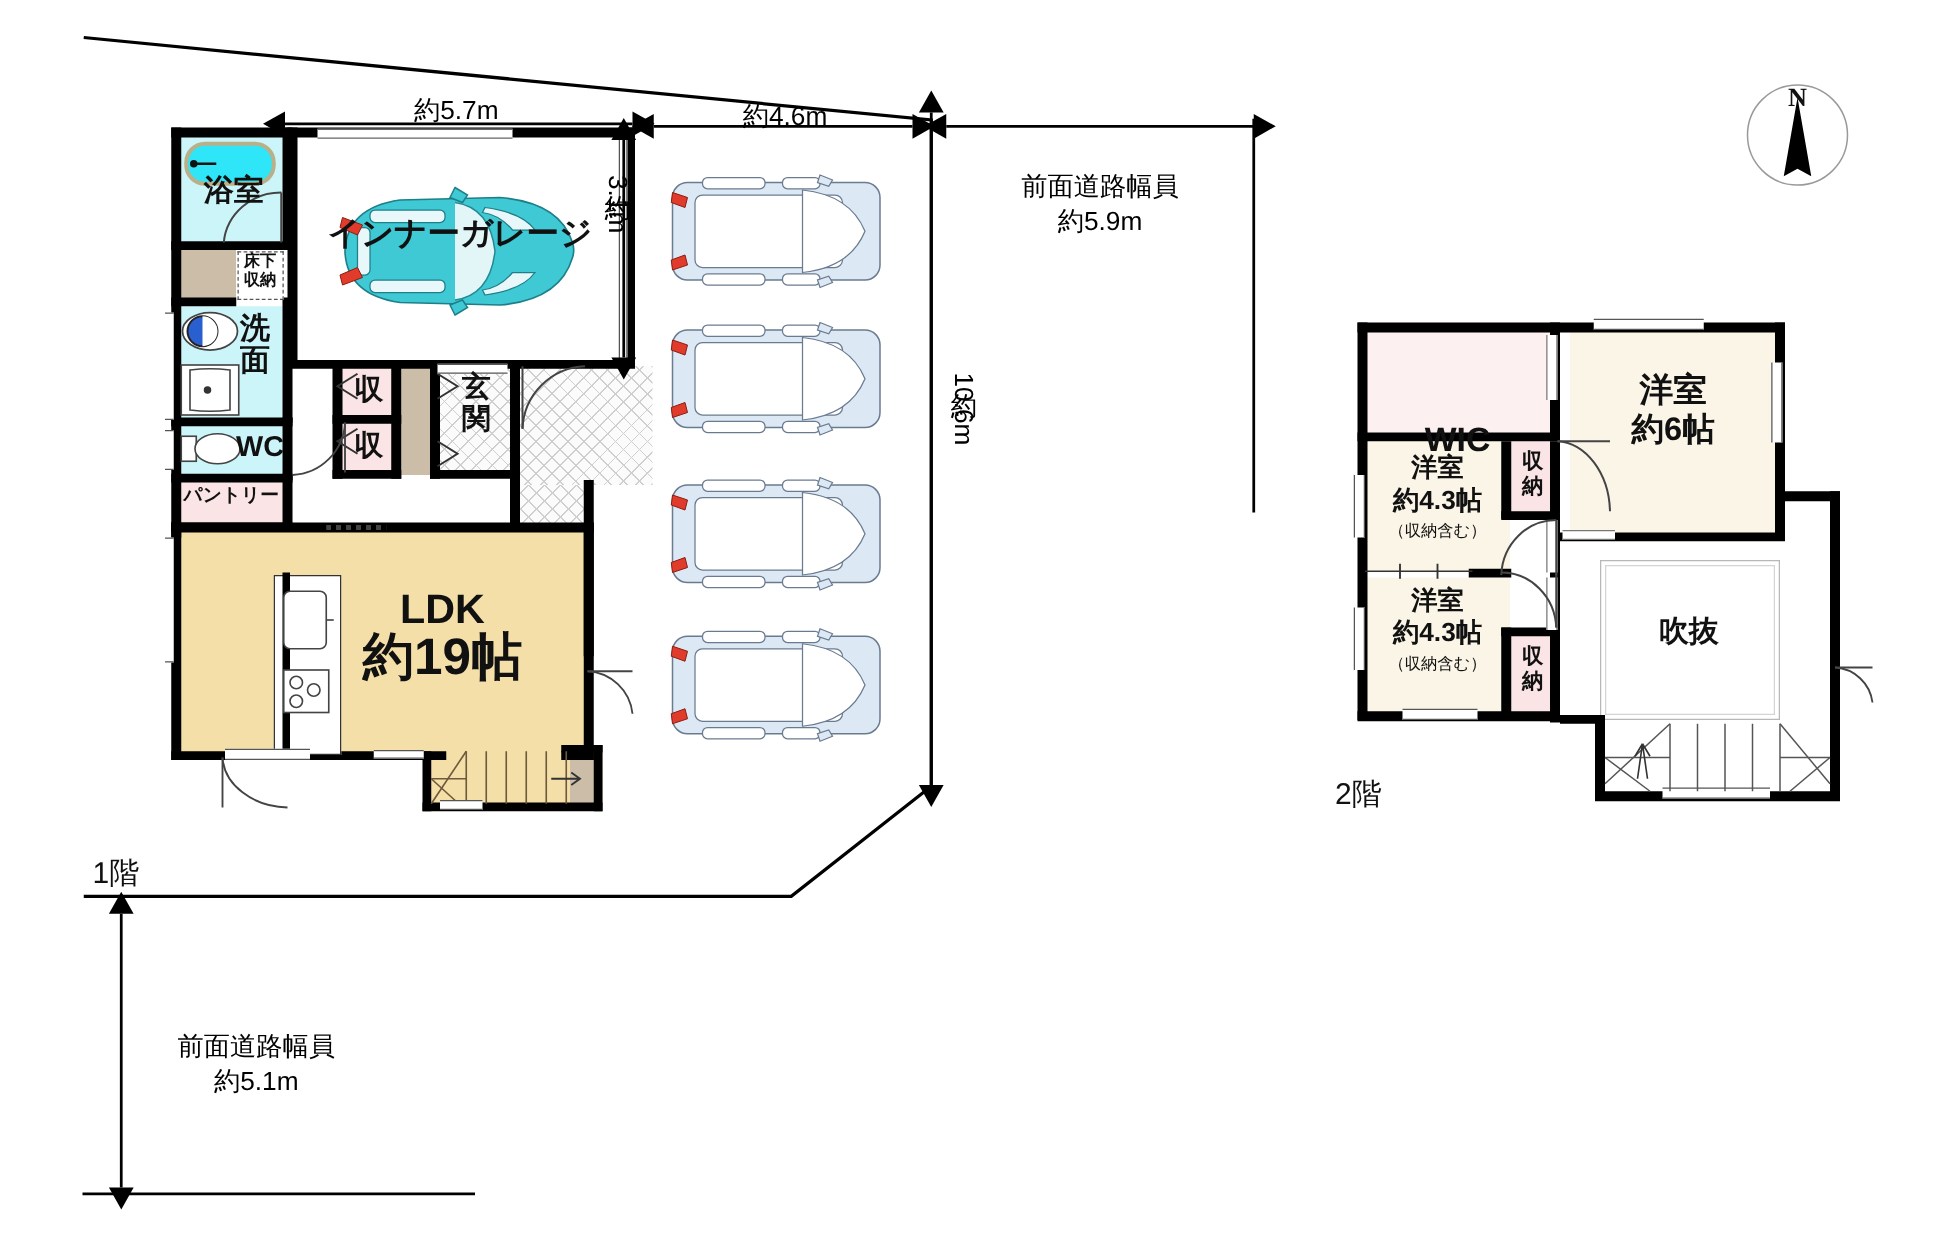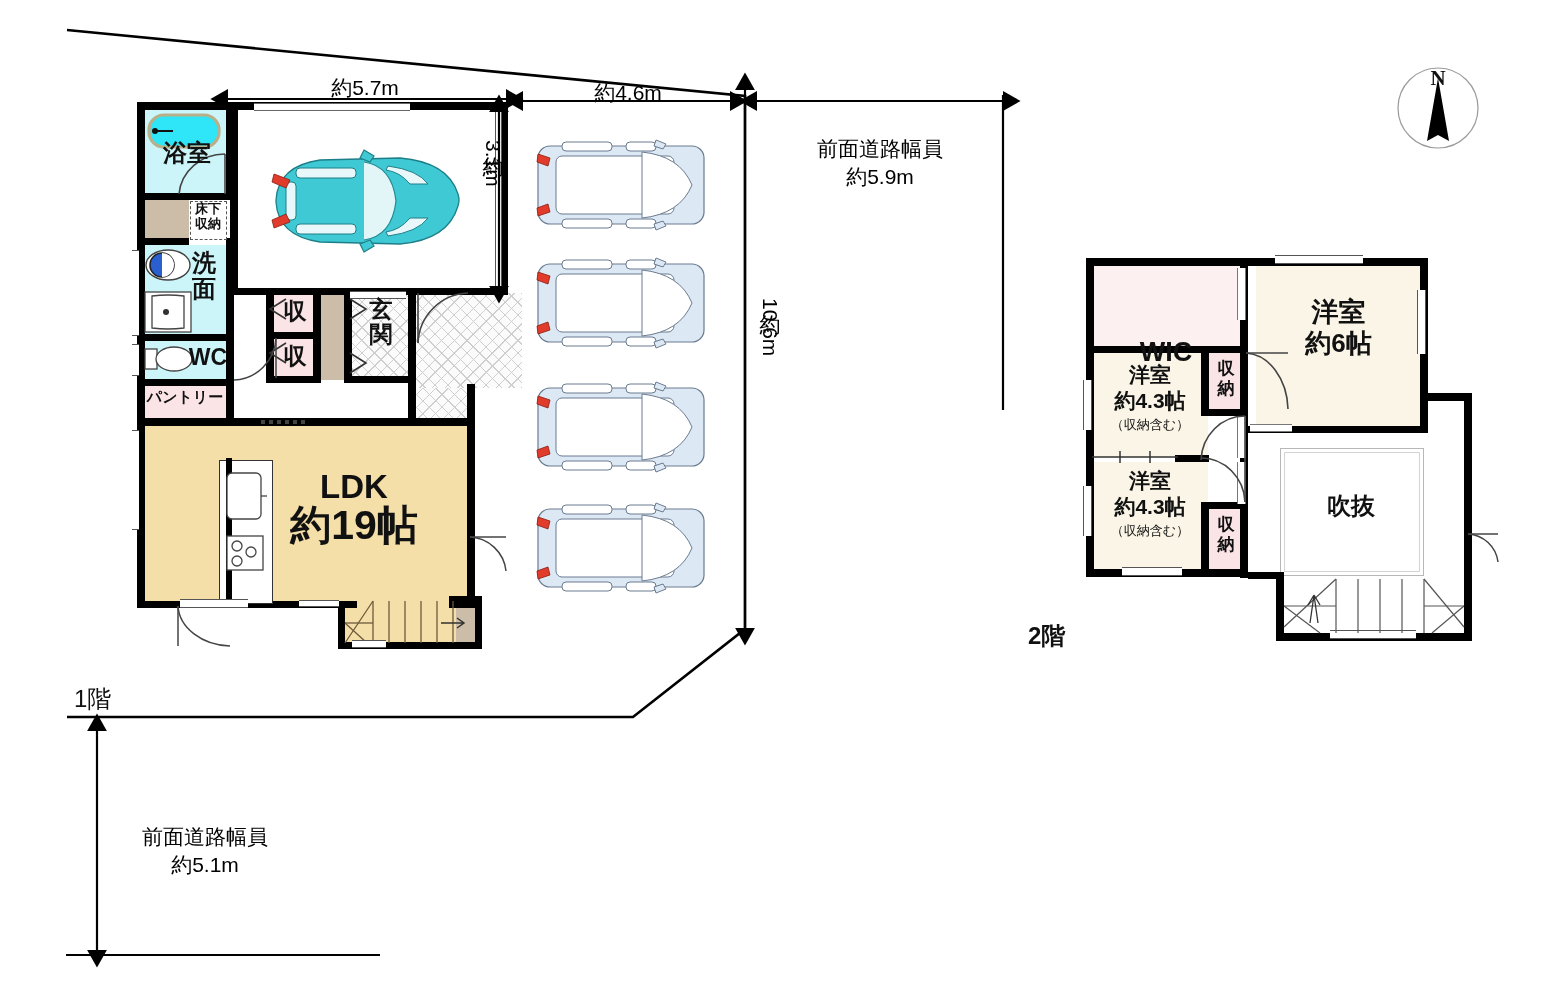--- a/index.html
+++ b/index.html
@@ -255,20 +255,21 @@
 収納</div>
   <div class="lbl" style="left:175px;top:250px;width:50px;font-size:24px;line-height:1.08;">洗
 面</div>
   <div class="lbl" style="left:178px;top:345px;width:52px;font-size:23px;">WC</div>
   <div class="lbl" style="left:136px;top:389px;width:90px;font-size:15px;">パントリー</div>
   <div class="lbl" style="left:269px;top:299px;width:44px;font-size:23px;">収</div>
   <div class="lbl" style="left:269px;top:344px;width:44px;font-size:23px;">収</div>
   <div class="lbl" style="left:352px;top:297px;width:50px;font-size:23px;line-height:1.08;">玄
 関</div>
 
+  <div class="lbl" style="left:243px;top:173px;width:242px;font-size:26px;">インナーガレージ</div>
 
   <div class="lbl" style="left:260px;top:470px;width:180px;font-size:33px;">LDK</div>
   <div class="lbl" style="left:260px;top:504px;width:180px;font-size:41px;">約19帖</div>
 </div>
 
 <div class="abs" style="left:0;top:0;width:820px;height:740px;">
   <svg class="abs" style="left:530px;top:140px;width:184px;height:92px;">
     <g fill="#dde8f5" stroke="#6a7b90" stroke-width="1.2">
       <rect x="8" y="6" width="166" height="78" rx="12"></rect>
     </g>
@@ -487,13 +488,13 @@
   <div class="lbl lbl-thin" style="left:28px;top:284px;width:124px;font-size:13px;">（収納含む）</div>
 
   <div class="lbl" style="left:148px;top:119px;width:36px;font-size:17px;line-height:1.18;">収
 納</div>
   <div class="lbl" style="left:148px;top:275px;width:36px;font-size:17px;line-height:1.18;">収
 納</div>
 
   <div class="lbl" style="left:220px;top:253px;width:142px;font-size:24px;">吹抜</div>
 </div>
 
-<div class="lbl" style="left:1028px;top:623px;width:90px;text-align:left;font-size:24px;font-weight:bold;">2階</div>
+<div class="lbl" style="left:1068px;top:623px;width:90px;text-align:left;font-size:24px;font-weight:normal;">2階</div>
 
 </body></html>

